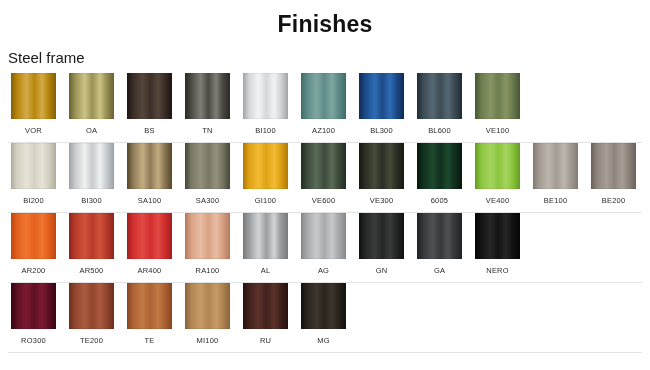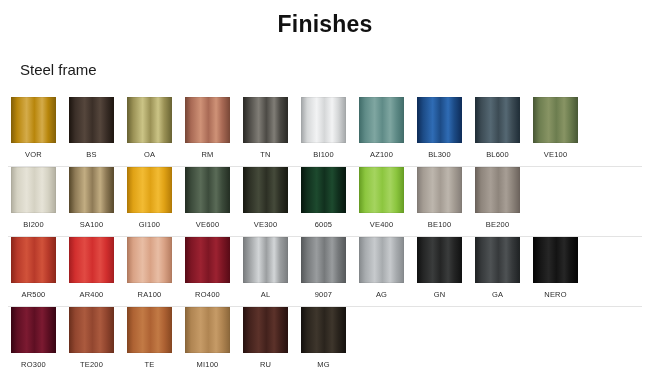--- a/index.html
+++ b/index.html
@@ -29,21 +29,21 @@
     letter-spacing: 0.2px;
     color: #111111;
     margin: 0;
     padding-top: 10px;
     line-height: 28px;
   }
   .section-title {
     font-size: 15px;
     font-weight: normal;
     color: #1a1a1a;
-    margin: 12px;
+    margin: 0;
     padding-left: 8px;
     padding-top: 11px;
     line-height: 18px;
   }
   .swatch-grid {
     padding-left: 8px;
     padding-top: 6px;
     box-sizing: border-box;
   }
   .swatch-row {
@@ -95,32 +95,28 @@
 
   <h2 class="section-title">Steel frame</h2>
 
   <div class="swatch-grid">
       <div class="swatch-row">
         <div class="swatch-cell">
           <span class="swatch-chip" style="background: linear-gradient(90deg, rgb(138, 101, 8) 0%, rgb(184, 134, 11) 12%, rgb(212, 171, 74) 34%, rgb(184, 134, 11) 52%, rgb(212, 171, 74) 70%, rgb(184, 134, 11) 84%, rgb(138, 101, 8) 100%);"></span>
           <span class="swatch-label">VOR</span>
         </div>
         <div class="swatch-cell">
+          <span class="swatch-chip" style="background: linear-gradient(90deg, rgb(110, 104, 54) 0%, rgb(154, 145, 85) 12%, rgb(203, 196, 134) 34%, rgb(154, 145, 85) 52%, rgb(203, 196, 134) 70%, rgb(154, 145, 85) 84%, rgb(110, 104, 54) 100%);"></span>
+          <span class="swatch-label">OA</span>
+        </div>
+        <div class="swatch-cell">
           <span class="swatch-chip" style="background: linear-gradient(90deg, rgb(32, 24, 18) 0%, rgb(59, 47, 40) 12%, rgb(85, 70, 60) 34%, rgb(59, 47, 40) 52%, rgb(85, 70, 60) 70%, rgb(59, 47, 40) 84%, rgb(32, 24, 18) 100%);"></span>
           <span class="swatch-label">BS</span>
         </div>
         <div class="swatch-cell">
-          <span class="swatch-chip" style="background: linear-gradient(90deg, rgb(110, 104, 54) 0%, rgb(154, 145, 85) 12%, rgb(203, 196, 134) 34%, rgb(154, 145, 85) 52%, rgb(203, 196, 134) 70%, rgb(154, 145, 85) 84%, rgb(110, 104, 54) 100%);"></span>
-          <span class="swatch-label">OA</span>
-        </div>
-        <div class="swatch-cell">
-          <span class="swatch-chip" style="background: linear-gradient(90deg, rgb(126, 75, 58) 0%, rgb(169, 106, 85) 12%, rgb(207, 146, 119) 34%, rgb(169, 106, 85) 52%, rgb(207, 146, 119) 70%, rgb(169, 106, 85) 84%, rgb(126, 75, 58) 100%);"></span>
-          <span class="swatch-label">RM</span>
-        </div>
-        <div class="swatch-cell">
           <span class="swatch-chip" style="background: linear-gradient(90deg, rgb(46, 45, 41) 0%, rgb(76, 74, 69) 12%, rgb(128, 125, 118) 34%, rgb(76, 74, 69) 52%, rgb(128, 125, 118) 70%, rgb(76, 74, 69) 84%, rgb(46, 45, 41) 100%);"></span>
           <span class="swatch-label">TN</span>
         </div>
         <div class="swatch-cell">
           <span class="swatch-chip" style="background: linear-gradient(90deg, rgb(169, 172, 174) 0%, rgb(213, 215, 216) 12%, rgb(242, 243, 244) 34%, rgb(213, 215, 216) 52%, rgb(242, 243, 244) 70%, rgb(213, 215, 216) 84%, rgb(169, 172, 174) 100%);"></span>
           <span class="swatch-label">BI100</span>
         </div>
         <div class="swatch-cell">
           <span class="swatch-chip" style="background: linear-gradient(90deg, rgb(68, 112, 109) 0%, rgb(95, 139, 135) 12%, rgb(127, 166, 161) 34%, rgb(95, 139, 135) 52%, rgb(127, 166, 161) 70%, rgb(95, 139, 135) 84%, rgb(68, 112, 109) 100%);"></span>
           <span class="swatch-label">AZ100</span>
@@ -137,24 +133,32 @@
           <span class="swatch-chip" style="background: linear-gradient(90deg, rgb(76, 92, 56) 0%, rgb(108, 125, 79) 12%, rgb(136, 148, 100) 34%, rgb(108, 125, 79) 52%, rgb(136, 148, 100) 70%, rgb(108, 125, 79) 84%, rgb(76, 92, 56) 100%);"></span>
           <span class="swatch-label">VE100</span>
         </div>
       </div>
       <div class="swatch-row">
         <div class="swatch-cell">
           <span class="swatch-chip" style="background: linear-gradient(90deg, rgb(182, 179, 164) 0%, rgb(213, 210, 195) 12%, rgb(230, 227, 215) 34%, rgb(213, 210, 195) 52%, rgb(230, 227, 215) 70%, rgb(213, 210, 195) 84%, rgb(182, 179, 164) 100%);"></span>
           <span class="swatch-label">BI200</span>
         </div>
         <div class="swatch-cell">
+          <span class="swatch-chip" style="background: linear-gradient(90deg, rgb(163, 168, 172) 0%, rgb(200, 204, 207) 12%, rgb(239, 241, 242) 34%, rgb(200, 204, 207) 52%, rgb(239, 241, 242) 70%, rgb(200, 204, 207) 84%, rgb(163, 168, 172) 100%);"></span>
+          <span class="swatch-label">BI300</span>
+        </div>
+        <div class="swatch-cell">
           <span class="swatch-chip" style="background: linear-gradient(90deg, rgb(93, 78, 48) 0%, rgb(142, 122, 86) 12%, rgb(194, 173, 130) 34%, rgb(142, 122, 86) 52%, rgb(194, 173, 130) 70%, rgb(142, 122, 86) 84%, rgb(93, 78, 48) 100%);"></span>
           <span class="swatch-label">SA100</span>
         </div>
         <div class="swatch-cell">
+          <span class="swatch-chip" style="background: linear-gradient(90deg, rgb(77, 76, 62) 0%, rgb(122, 120, 101) 12%, rgb(147, 144, 124) 34%, rgb(122, 120, 101) 52%, rgb(147, 144, 124) 70%, rgb(122, 120, 101) 84%, rgb(77, 76, 62) 100%);"></span>
+          <span class="swatch-label">SA300</span>
+        </div>
+        <div class="swatch-cell">
           <span class="swatch-chip" style="background: linear-gradient(90deg, rgb(184, 127, 7) 0%, rgb(224, 162, 21) 12%, rgb(242, 187, 51) 34%, rgb(224, 162, 21) 52%, rgb(242, 187, 51) 70%, rgb(224, 162, 21) 84%, rgb(184, 127, 7) 100%);"></span>
           <span class="swatch-label">GI100</span>
         </div>
         <div class="swatch-cell">
           <span class="swatch-chip" style="background: linear-gradient(90deg, rgb(38, 49, 37) 0%, rgb(60, 75, 59) 12%, rgb(90, 107, 87) 34%, rgb(60, 75, 59) 52%, rgb(90, 107, 87) 70%, rgb(60, 75, 59) 84%, rgb(38, 49, 37) 100%);"></span>
           <span class="swatch-label">VE600</span>
         </div>
         <div class="swatch-cell">
           <span class="swatch-chip" style="background: linear-gradient(90deg, rgb(25, 27, 19) 0%, rgb(44, 47, 36) 12%, rgb(69, 74, 58) 34%, rgb(44, 47, 36) 52%, rgb(69, 74, 58) 70%, rgb(44, 47, 36) 84%, rgb(25, 27, 19) 100%);"></span>
           <span class="swatch-label">VE300</span>
@@ -171,44 +175,40 @@
           <span class="swatch-chip" style="background: linear-gradient(90deg, rgb(135, 128, 122) 0%, rgb(164, 156, 147) 12%, rgb(189, 182, 173) 34%, rgb(164, 156, 147) 52%, rgb(189, 182, 173) 70%, rgb(164, 156, 147) 84%, rgb(135, 128, 122) 100%);"></span>
           <span class="swatch-label">BE100</span>
         </div>
         <div class="swatch-cell">
           <span class="swatch-chip" style="background: linear-gradient(90deg, rgb(111, 102, 95) 0%, rgb(142, 133, 124) 12%, rgb(167, 158, 149) 34%, rgb(142, 133, 124) 52%, rgb(167, 158, 149) 70%, rgb(142, 133, 124) 84%, rgb(111, 102, 95) 100%);"></span>
           <span class="swatch-label">BE200</span>
         </div>
       </div>
       <div class="swatch-row">
         <div class="swatch-cell">
+          <span class="swatch-chip" style="background: linear-gradient(90deg, rgb(196, 74, 18) 0%, rgb(228, 96, 29) 12%, rgb(240, 118, 45) 34%, rgb(228, 96, 29) 52%, rgb(240, 118, 45) 70%, rgb(228, 96, 29) 84%, rgb(196, 74, 18) 100%);"></span>
+          <span class="swatch-label">AR200</span>
+        </div>
+        <div class="swatch-cell">
           <span class="swatch-chip" style="background: linear-gradient(90deg, rgb(146, 41, 28) 0%, rgb(184, 58, 42) 12%, rgb(209, 82, 58) 34%, rgb(184, 58, 42) 52%, rgb(209, 82, 58) 70%, rgb(184, 58, 42) 84%, rgb(146, 41, 28) 100%);"></span>
           <span class="swatch-label">AR500</span>
         </div>
         <div class="swatch-cell">
           <span class="swatch-chip" style="background: linear-gradient(90deg, rgb(171, 32, 34) 0%, rgb(210, 47, 46) 12%, rgb(225, 74, 67) 34%, rgb(210, 47, 46) 52%, rgb(225, 74, 67) 70%, rgb(210, 47, 46) 84%, rgb(171, 32, 34) 100%);"></span>
           <span class="swatch-label">AR400</span>
         </div>
         <div class="swatch-cell">
           <span class="swatch-chip" style="background: linear-gradient(90deg, rgb(184, 127, 99) 0%, rgb(217, 162, 133) 12%, rgb(232, 189, 164) 34%, rgb(217, 162, 133) 52%, rgb(232, 189, 164) 70%, rgb(217, 162, 133) 84%, rgb(184, 127, 99) 100%);"></span>
           <span class="swatch-label">RA100</span>
         </div>
         <div class="swatch-cell">
-          <span class="swatch-chip" style="background: linear-gradient(90deg, rgb(92, 12, 24) 0%, rgb(126, 22, 36) 12%, rgb(156, 34, 49) 34%, rgb(126, 22, 36) 52%, rgb(156, 34, 49) 70%, rgb(126, 22, 36) 84%, rgb(92, 12, 24) 100%);"></span>
-          <span class="swatch-label">RO400</span>
-        </div>
-        <div class="swatch-cell">
           <span class="swatch-chip" style="background: linear-gradient(90deg, rgb(125, 128, 130) 0%, rgb(155, 158, 160) 12%, rgb(210, 213, 215) 34%, rgb(155, 158, 160) 52%, rgb(210, 213, 215) 70%, rgb(155, 158, 160) 84%, rgb(125, 128, 130) 100%);"></span>
           <span class="swatch-label">AL</span>
         </div>
         <div class="swatch-cell">
-          <span class="swatch-chip" style="background: linear-gradient(90deg, rgb(90, 93, 95) 0%, rgb(118, 121, 123) 12%, rgb(153, 156, 158) 34%, rgb(118, 121, 123) 52%, rgb(153, 156, 158) 70%, rgb(118, 121, 123) 84%, rgb(90, 93, 95) 100%);"></span>
-          <span class="swatch-label">9007</span>
-        </div>
-        <div class="swatch-cell">
           <span class="swatch-chip" style="background: linear-gradient(90deg, rgb(138, 142, 145) 0%, rgb(167, 171, 174) 12%, rgb(199, 202, 205) 34%, rgb(167, 171, 174) 52%, rgb(199, 202, 205) 70%, rgb(167, 171, 174) 84%, rgb(138, 142, 145) 100%);"></span>
           <span class="swatch-label">AG</span>
         </div>
         <div class="swatch-cell">
           <span class="swatch-chip" style="background: linear-gradient(90deg, rgb(18, 19, 19) 0%, rgb(36, 37, 37) 12%, rgb(58, 60, 60) 34%, rgb(36, 37, 37) 52%, rgb(58, 60, 60) 70%, rgb(36, 37, 37) 84%, rgb(18, 19, 19) 100%);"></span>
           <span class="swatch-label">GN</span>
         </div>
         <div class="swatch-cell">
           <span class="swatch-chip" style="background: linear-gradient(90deg, rgb(33, 36, 38) 0%, rgb(54, 57, 59) 12%, rgb(78, 82, 84) 34%, rgb(54, 57, 59) 52%, rgb(78, 82, 84) 70%, rgb(54, 57, 59) 84%, rgb(33, 36, 38) 100%);"></span>
           <span class="swatch-label">GA</span>

